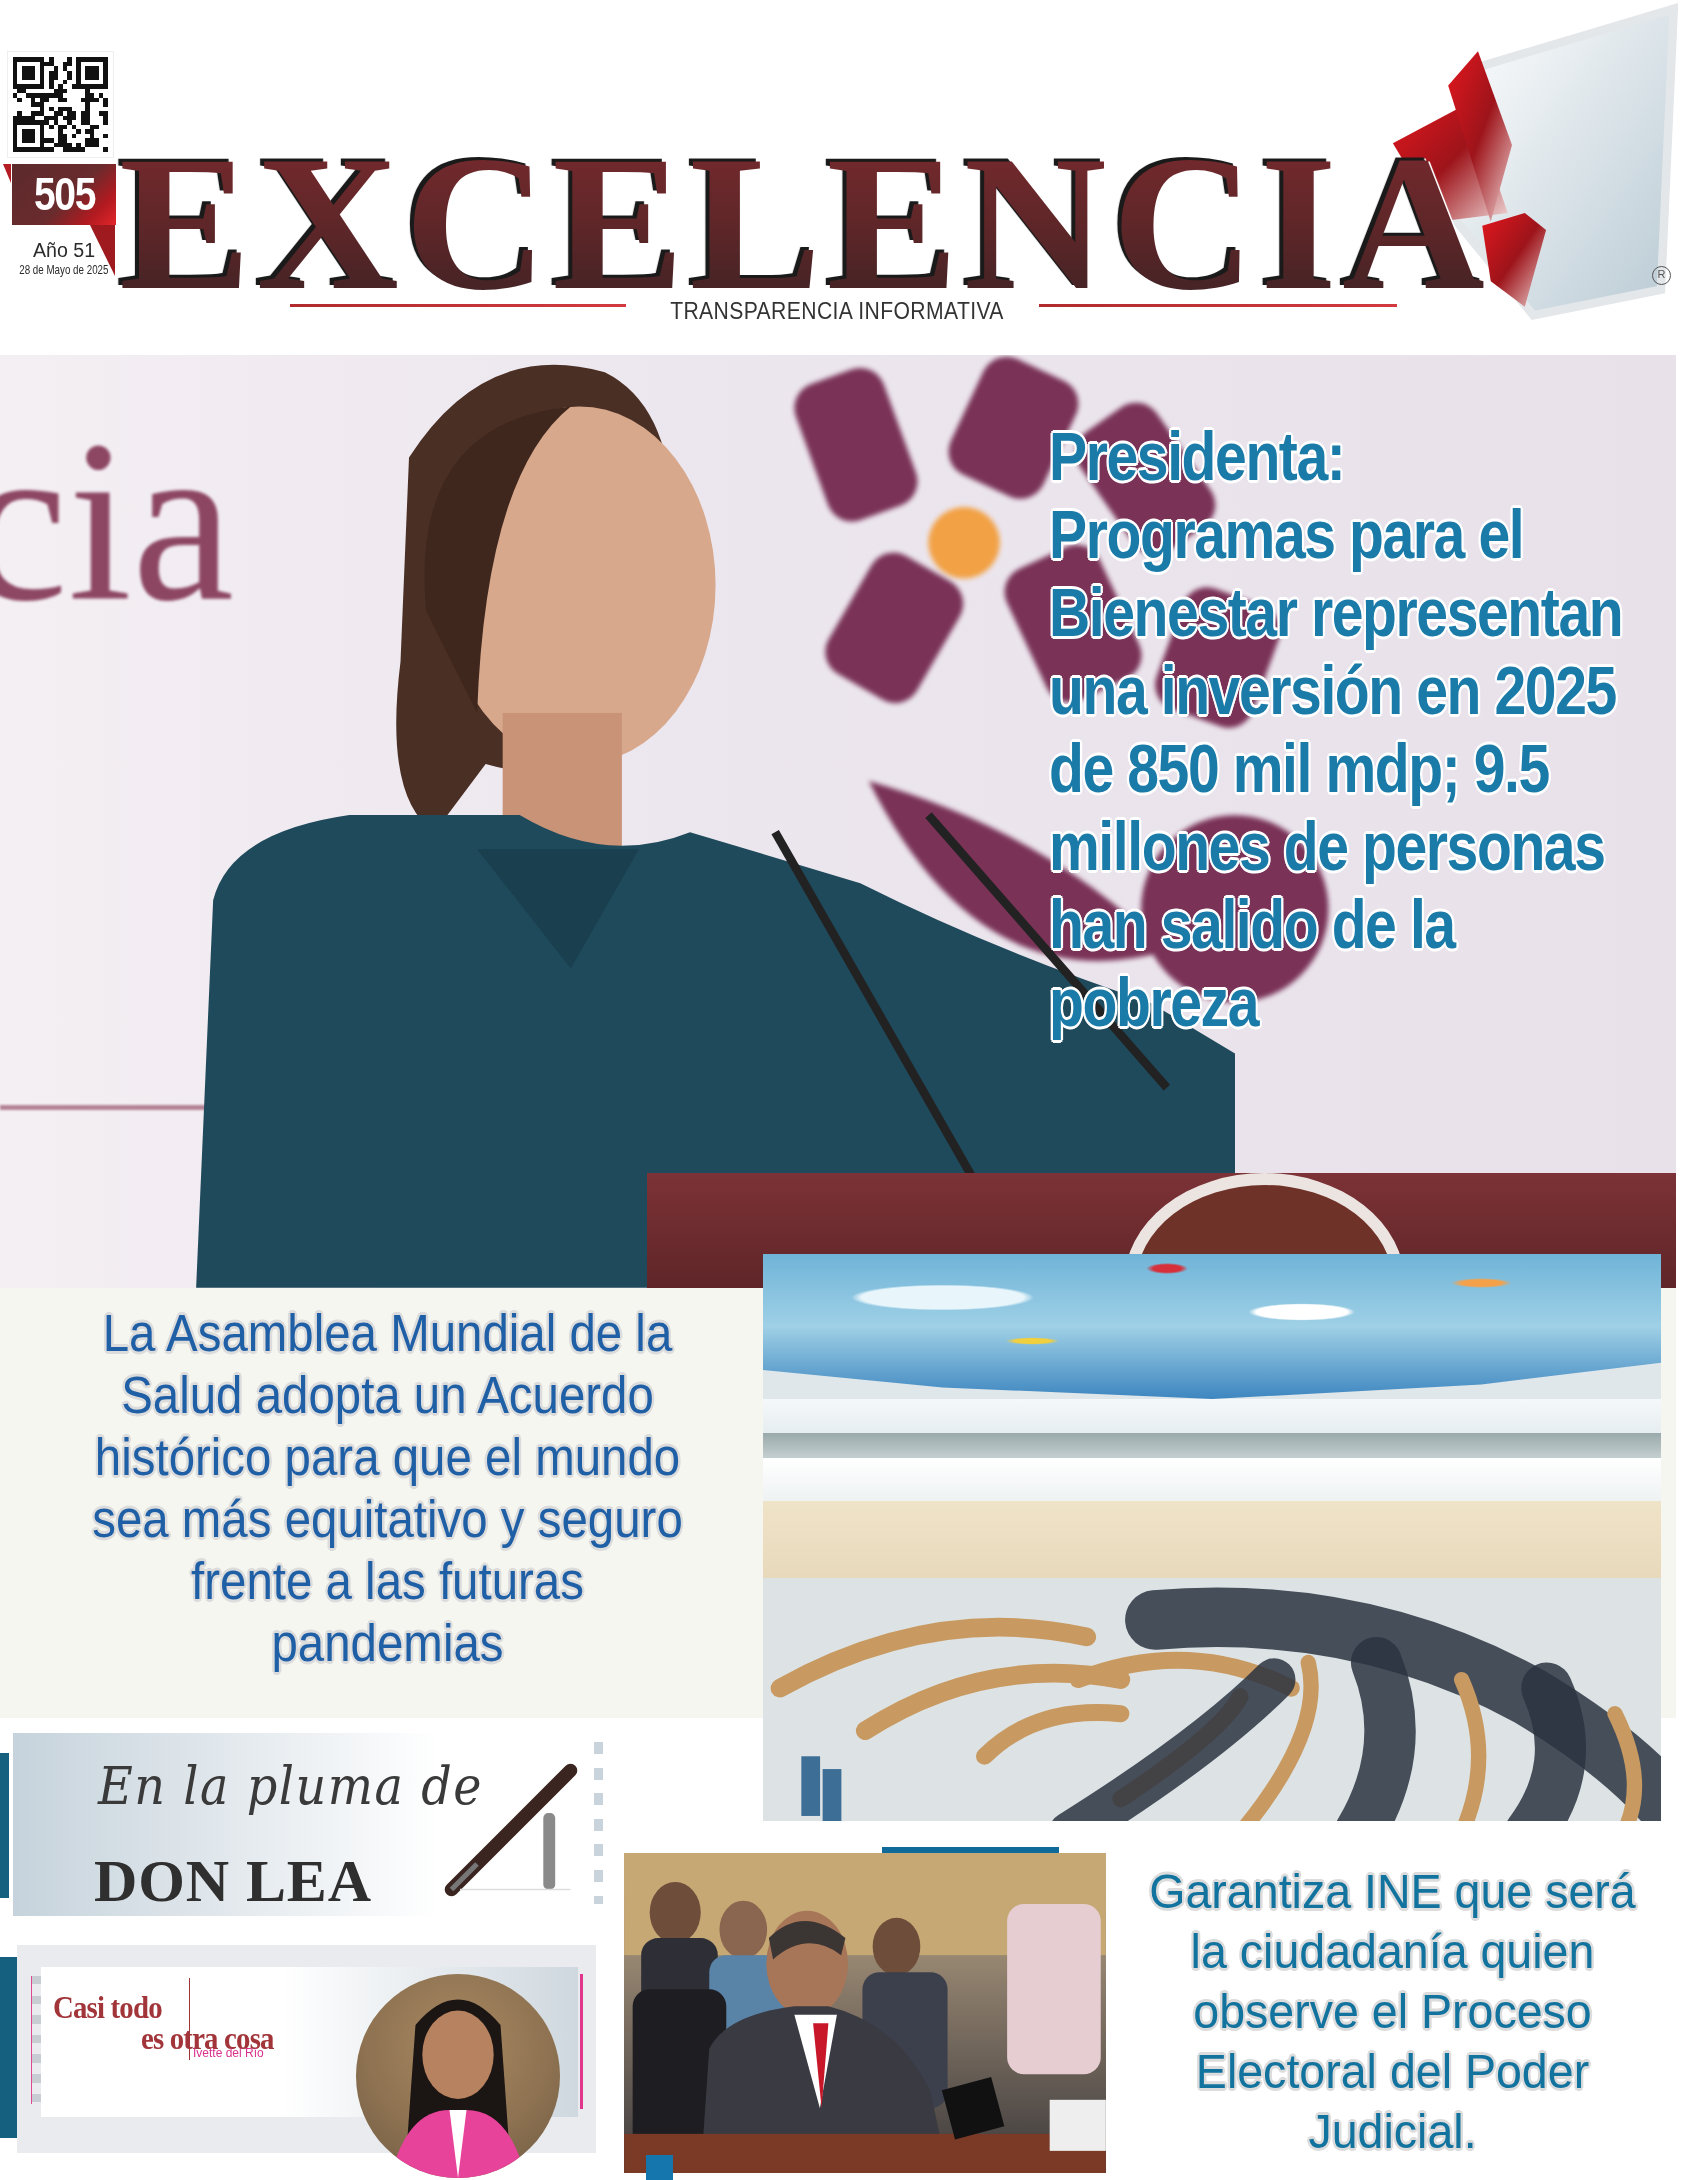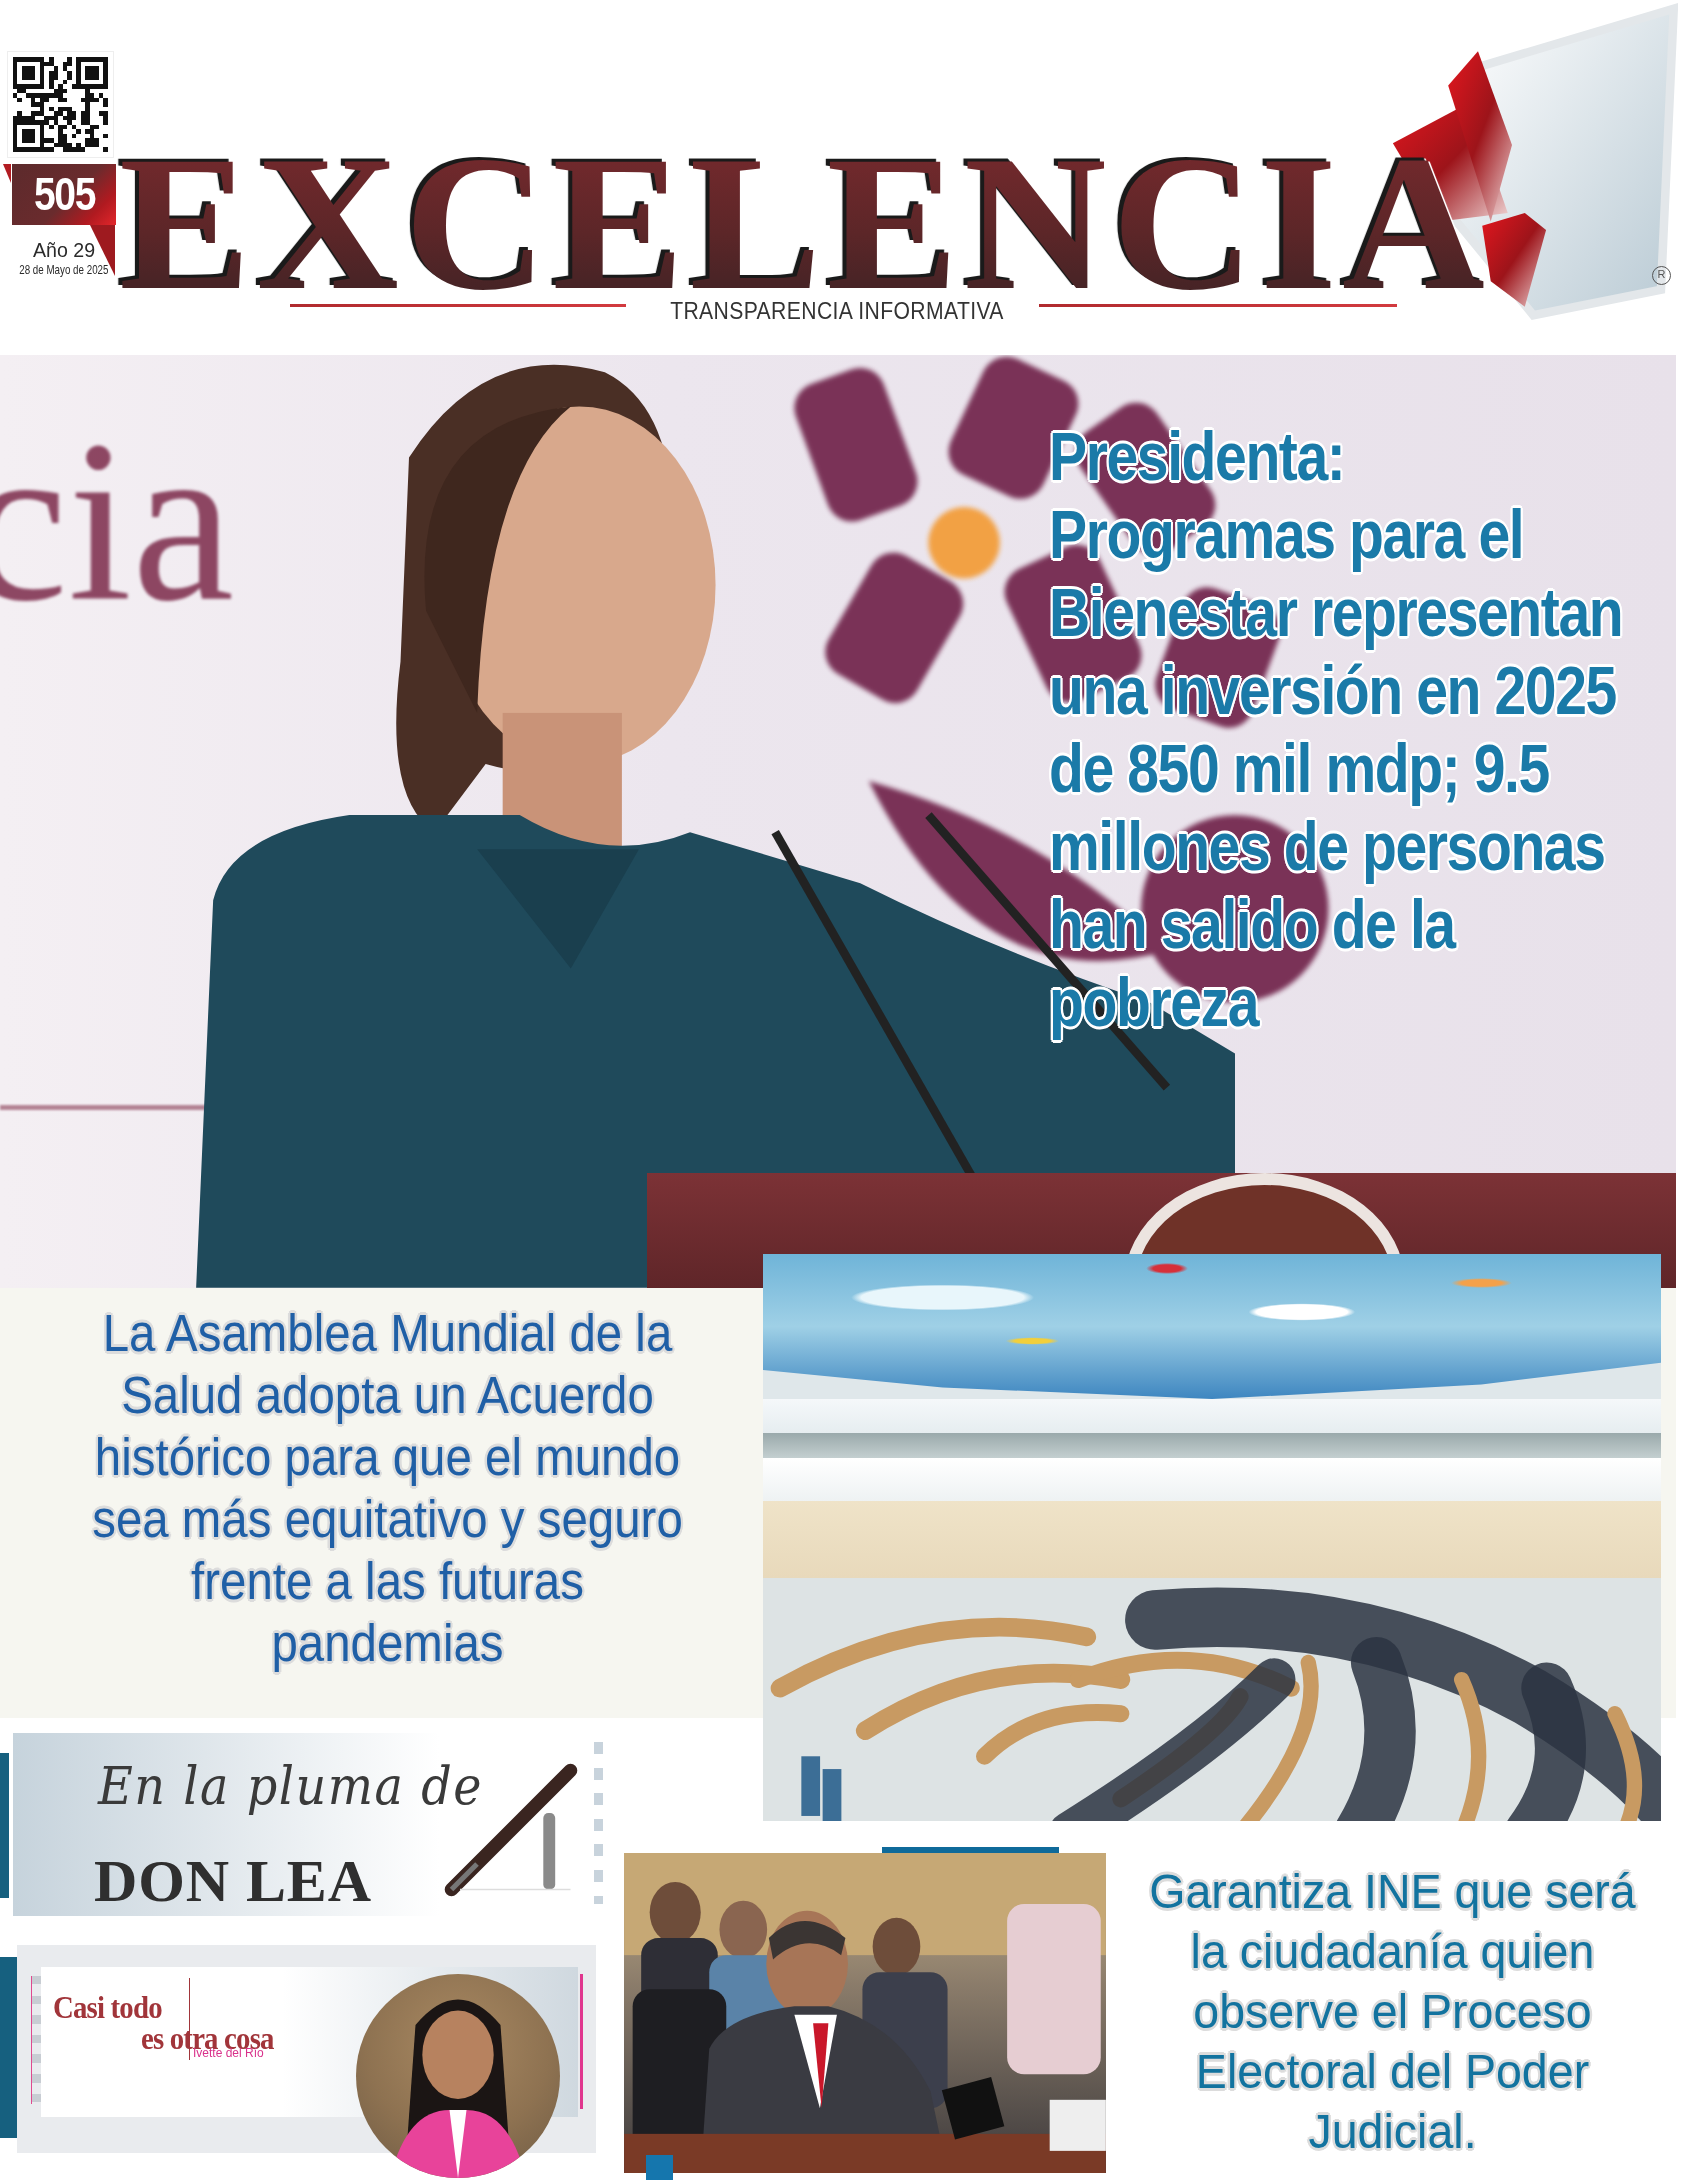--- a/index.html
+++ b/index.html
@@ -557,21 +557,21 @@
       <span class="w"></span>
       <span class="w"></span>
       <span></span>
     </div>
 </div>
 
 <div class="abs issue-badge-main"></div>
 <div class="abs issue-fold"></div>
 <div class="abs issue-tail"></div>
 <div class="abs issue-number">505</div>
-<div class="abs issue-year">Año 29</div>
+<div class="abs issue-year">Año 51</div>
 <div class="abs issue-date">28 de Mayo de 2025</div>
 
 <svg class="abs logo-crystal" viewBox="0 0 430 380">
   <defs>
     <linearGradient id="silver" x1="0" y1="0" x2="1" y2="1">
       <stop offset="0" stop-color="#ffffff"></stop>
         <stop offset="1" stop-color="#b9cad4"></stop>
     </linearGradient>
     <linearGradient id="ruby" x1="0" y1="0" x2="1" y2="1">
       <stop offset="0" stop-color="#e3161e"></stop>

